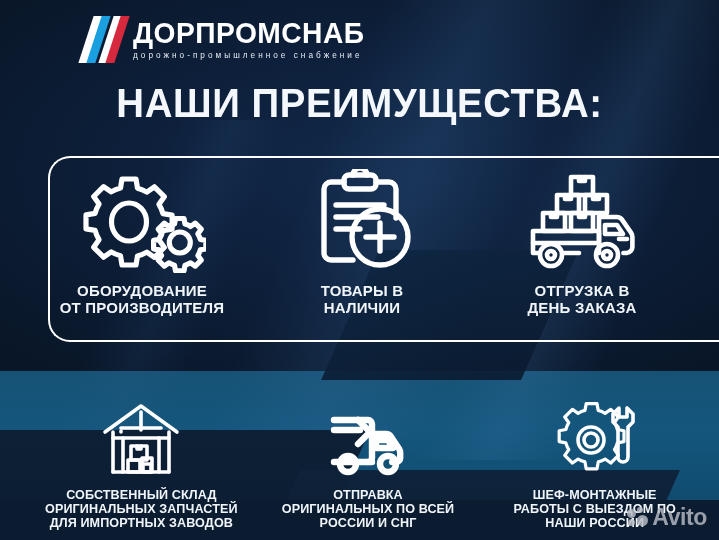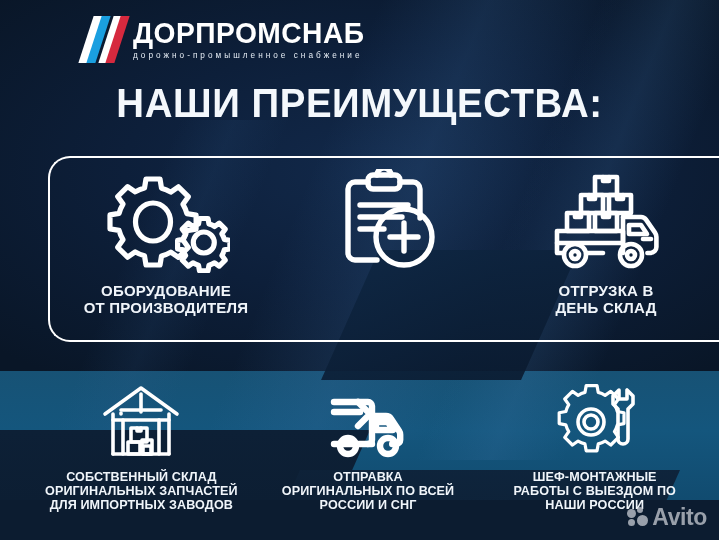--- a/index.html
+++ b/index.html
@@ -155,27 +155,27 @@
     border: 2px solid #ffffff;
     border-right: none;
     border-radius: 22px 0 0 22px;
     box-sizing: border-box;
     pointer-events: none;
   }
 
   
   .row-top {
     position: absolute;
-    left: 56px; top: 168px;
+    left: 32px; top: 168px;
     width: 660px; height: 165px;
     display: flex;
   }
   .row-bottom {
     position: absolute;
-    left: 28px; top: 382px;
+    left: 28px; top: 400px;
     width: 680px; height: 140px;
     display: flex;
     justify-content: center;
   }
   .feature {
     flex: 1 1 0;
     display: flex;
     flex-direction: column;
     align-items: center;
   }
@@ -290,20 +290,22 @@
         <svg width="108" height="104" viewBox="0 0 108 104" fill="none" stroke="#ffffff" stroke-width="5.4" stroke-linejoin="round" stroke-linecap="round">
           <path d="M36 13H23a7 7 0 0 0-7 7v64a7 7 0 0 0 7 7h22"></path>
           <path d="M68 13h13a7 7 0 0 1 7 7v29"></path>
           <rect x="36" y="6" width="32" height="14" rx="5"></rect>
           <path d="M45 6a7 7 0 0 1 14 0"></path>
           <path d="M28 36h48M28 48h42M28 60h24"></path>
           <circle cx="72" cy="68" r="28"></circle>
           <path d="M72 54v28M58 68h28"></path>
         </svg>
       </div>
+      <div class="caption">ТОВАРЫ В
+НАЛИЧИИ</div>
     </div>
 
     <div class="feature">
       <div class="icon-wrap">
         <svg width="126" height="102" viewBox="0 0 126 102" fill="none" stroke="#ffffff" stroke-width="4.6" stroke-linejoin="round" stroke-linecap="round">
 
           <rect x="52" y="6" width="22" height="18"></rect>
           <path d="M60 6v4h6V6"></path>
 
           <rect x="38" y="24" width="22" height="18"></rect>
@@ -324,21 +326,21 @@
 
           <path d="M80 46h18a6 6 0 0 1 5 2.6l9 13a8 8 0 0 1 1.4 4.5V76a6 6 0 0 1-6 6h-3"></path>
           <path d="M80 82V46"></path>
           <circle cx="88" cy="84" r="11"></circle>
           <circle cx="88" cy="84" r="4"></circle>
           <path d="M86 54h12l6 9H86z"></path>
           <path d="M100 68h8"></path>
         </svg>
       </div>
       <div class="caption">ОТГРУЗКА В
-ДЕНЬ СКЛАД</div>
+ДЕНЬ ЗАКАЗА</div>
     </div>
 
   </div>
 
   <div class="row-bottom">
 
     <div class="feature">
       <div class="icon-wrap">
         <svg width="80" height="74" viewBox="0 0 80 74" fill="none" stroke="#ffffff" stroke-width="3.6" stroke-linejoin="round" stroke-linecap="round">
           <path d="M4 30 40 4l36 26"></path>

